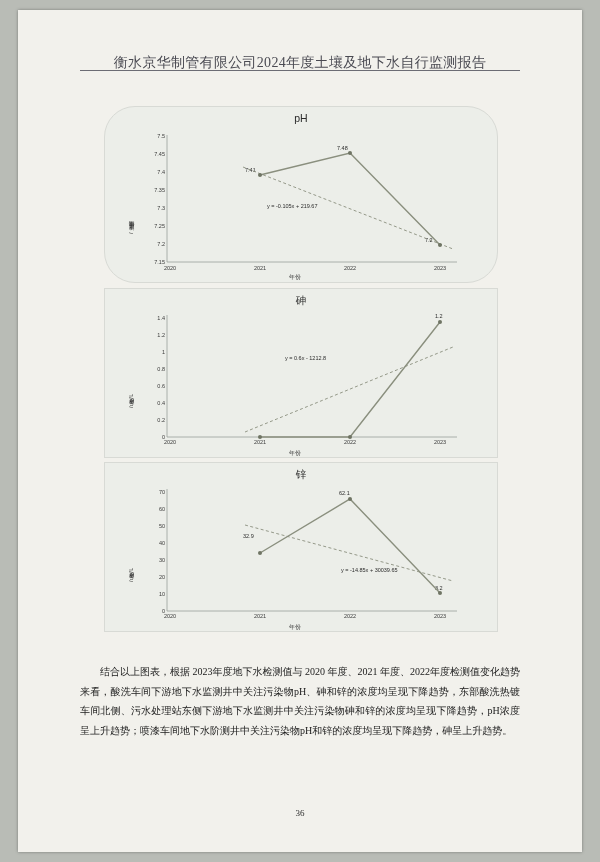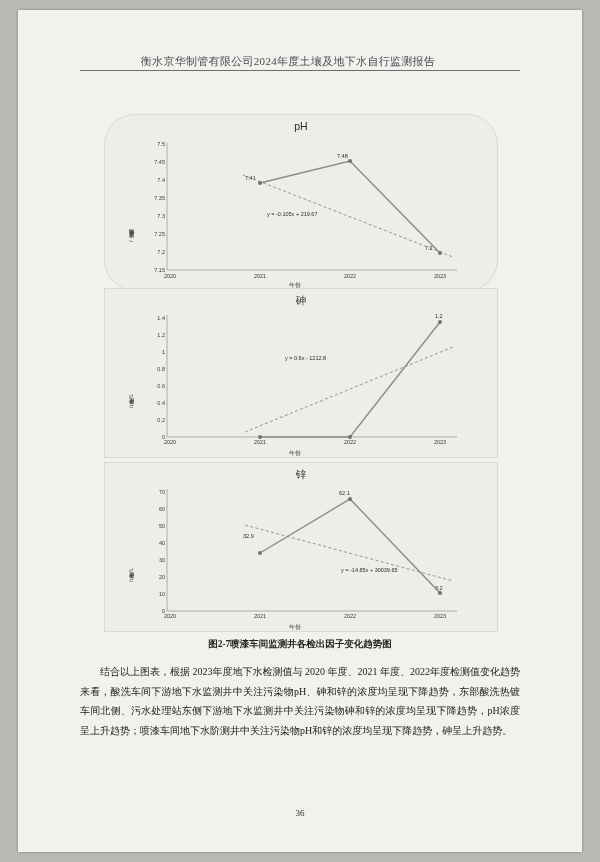--- a/index.html
+++ b/index.html
@@ -10,38 +10,38 @@
     overflow:hidden;
   }
   .page{
     position:absolute;
     left:18px;top:10px;
     width:564px;height:842px;
     background:#f2f1ec;
     box-shadow:0 0 3px rgba(0,0,0,0.35);
   }
   .header{
-    position:absolute;top:44px;left:50px;width:440px;
+    position:absolute;top:44px;left:62px;width:440px;
     text-align:center;
-    font-size:11px;color:#4a4a52;
+    font-size:14px;color:#4a4a52;
     letter-spacing:0.3px;
     white-space:nowrap;
   }
   .header-rule{
     position:absolute;top:60px;left:62px;width:440px;height:1px;
     background:#6c6c74;
   }
   .chart-box{
     position:absolute;
     left:86px;
     width:392px;
     background:#eceee9;
     border:1px solid #d8dad5;
   }
-  #chart-ph{top:104px;height:175px;border-radius:31px;}
+  #chart-ph{top:96px;height:175px;border-radius:31px;}
   #chart-as{top:278px;height:168px;}
   #chart-zn{top:452px;height:168px;}
   .chart-title{
     position:absolute;top:5px;left:0;width:100%;
     text-align:center;font-size:10.5px;color:#2b2b2b;
     font-family:"Liberation Sans", sans-serif;
   }
   .plot{position:absolute;}
   .ylabel{
     position:absolute;
@@ -205,19 +205,18 @@
       <line x1="62" y1="26" x2="62" y2="148" stroke="#9aa09a" stroke-width="0.8"></line>
       <line x1="62" y1="148" x2="352" y2="148" stroke="#9aa09a" stroke-width="0.8"></line>
       <polyline points="155,90 245,36 335,130" fill="none" stroke="#8a8f7e" stroke-width="1.4"></polyline>
       <line x1="140" y1="62" x2="348" y2="118" stroke="#8a8f7e" stroke-width="0.9" stroke-dasharray="3,2.4"></line>
       <circle cx="155" cy="90" r="2" fill="#6f7464"></circle>
       <circle cx="245" cy="36" r="2" fill="#6f7464"></circle>
       <circle cx="335" cy="130" r="2" fill="#6f7464"></circle>
     </svg>
   </div>
 
-  <div class="fig-caption">图2-7喷漆车间监测井各检出因子变化趋势图</div>
 
   <div class="body-text">结合以上图表，根据 2023年度地下水检测值与 2020 年度、2021 年度、2022年度检测值变化趋势来看，酸洗车间下游地下水监测井中关注污染物pH、砷和锌的浓度均呈现下降趋势，东部酸洗热镀车间北侧、污水处理站东侧下游地下水监测井中关注污染物砷和锌的浓度均呈现下降趋势，pH浓度呈上升趋势；喷漆车间地下水阶测井中关注污染物pH和锌的浓度均呈现下降趋势，砷呈上升趋势。</div>
 
   <div class="page-number">36</div>
 
 </div>
 
 </body></html>

